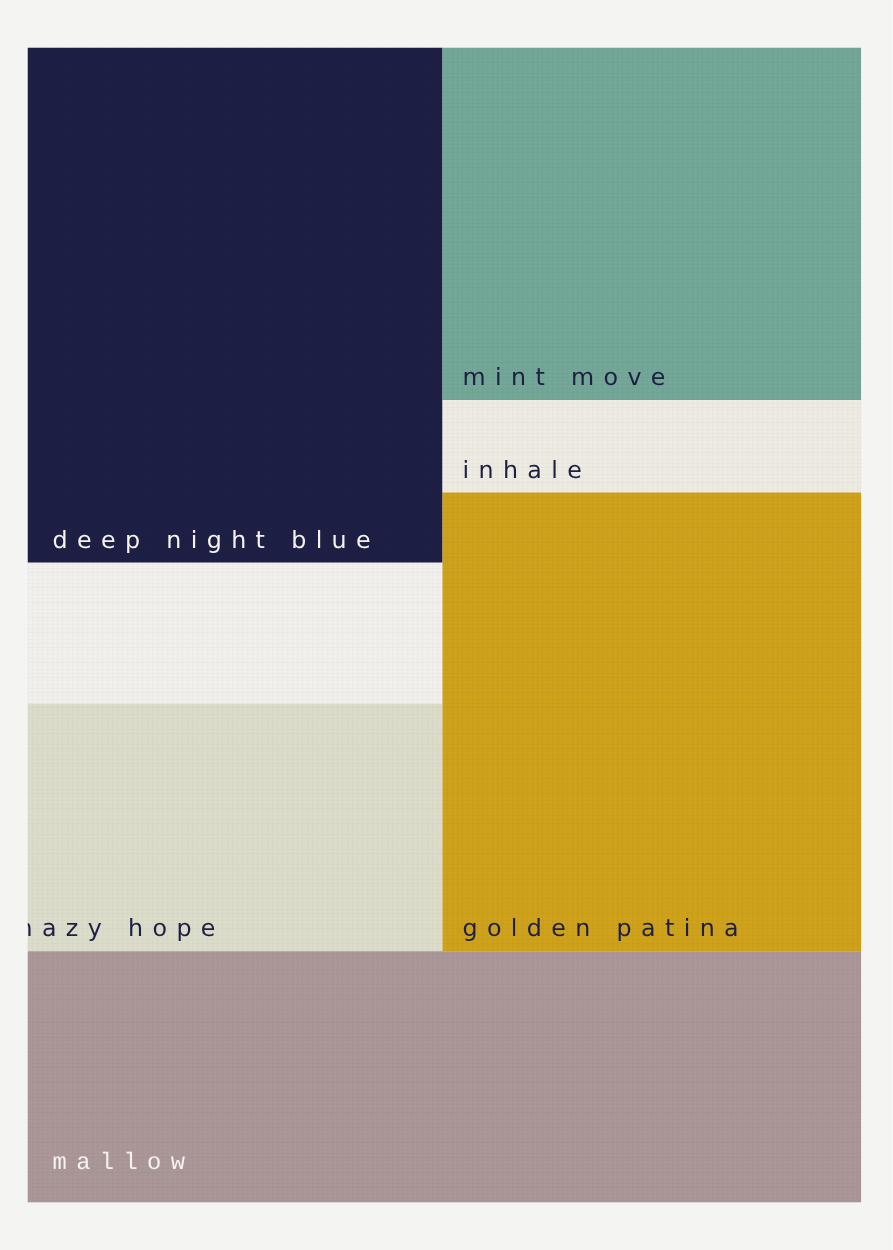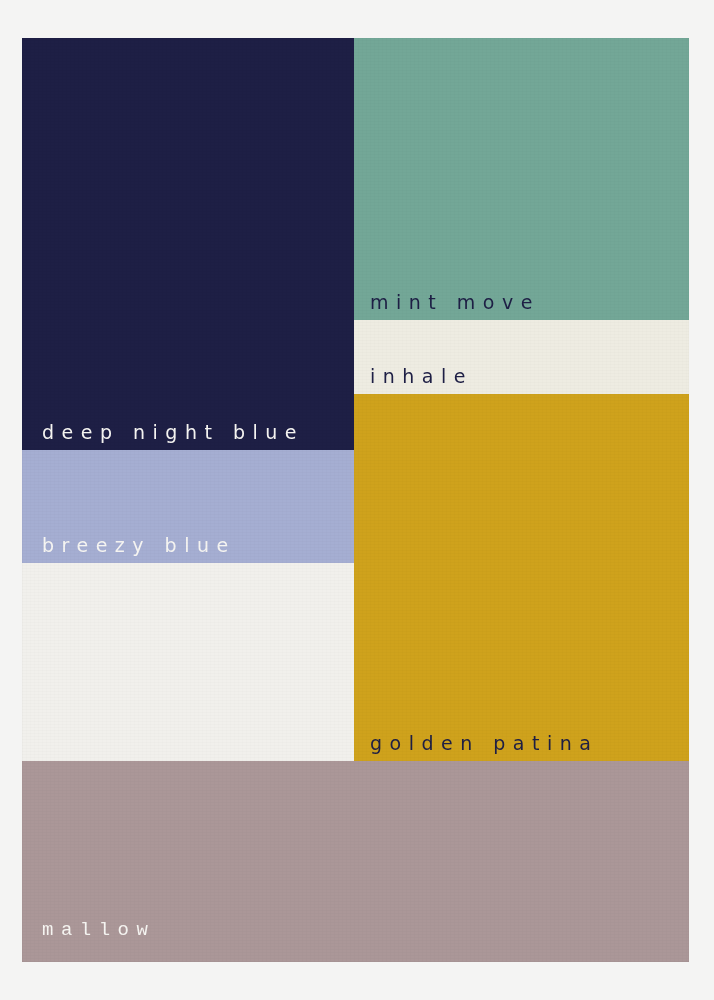--- a/index.html
+++ b/index.html
@@ -78,24 +78,24 @@
 <body>
 
 <div id="poster-root">
 
   <div id="artwork">
 
     <div class="block" style="left:0px; top:0px; width:332px; height:412px; background:#1e1f45;">
       <span class="block-label label-light">deep night blue</span>
     </div>
 
-    <div class="block" style="left:0px; top:412px; width:332px; height:113px; background:#a5aed2;">
-      <span class="block-label label-light">breezy blue</span>
+
+    <div class="block" style="left:0px; top:525px; width:332px; height:198px; background:#dcdccb;">
+      <span class="block-label label-dark">hazy hope</span>
     </div>
-
 
     <div class="block" style="left:332px; top:0px; width:335px; height:282px; background:#73a797;">
       <span class="block-label label-dark" style="left:16px;text-align:center;">mint move</span>
     </div>
 
     <div class="block" style="left:332px; top:282px; width:335px; height:74px; background:#eeece2;padding-left:46px;">
       <span class="block-label label-dark" style="left:16px;">inhale</span>
     </div>
 
     <div class="block" style="left:332px; top:356px; width:335px; height:367px; background:#cfa21c;text-align:center;">

